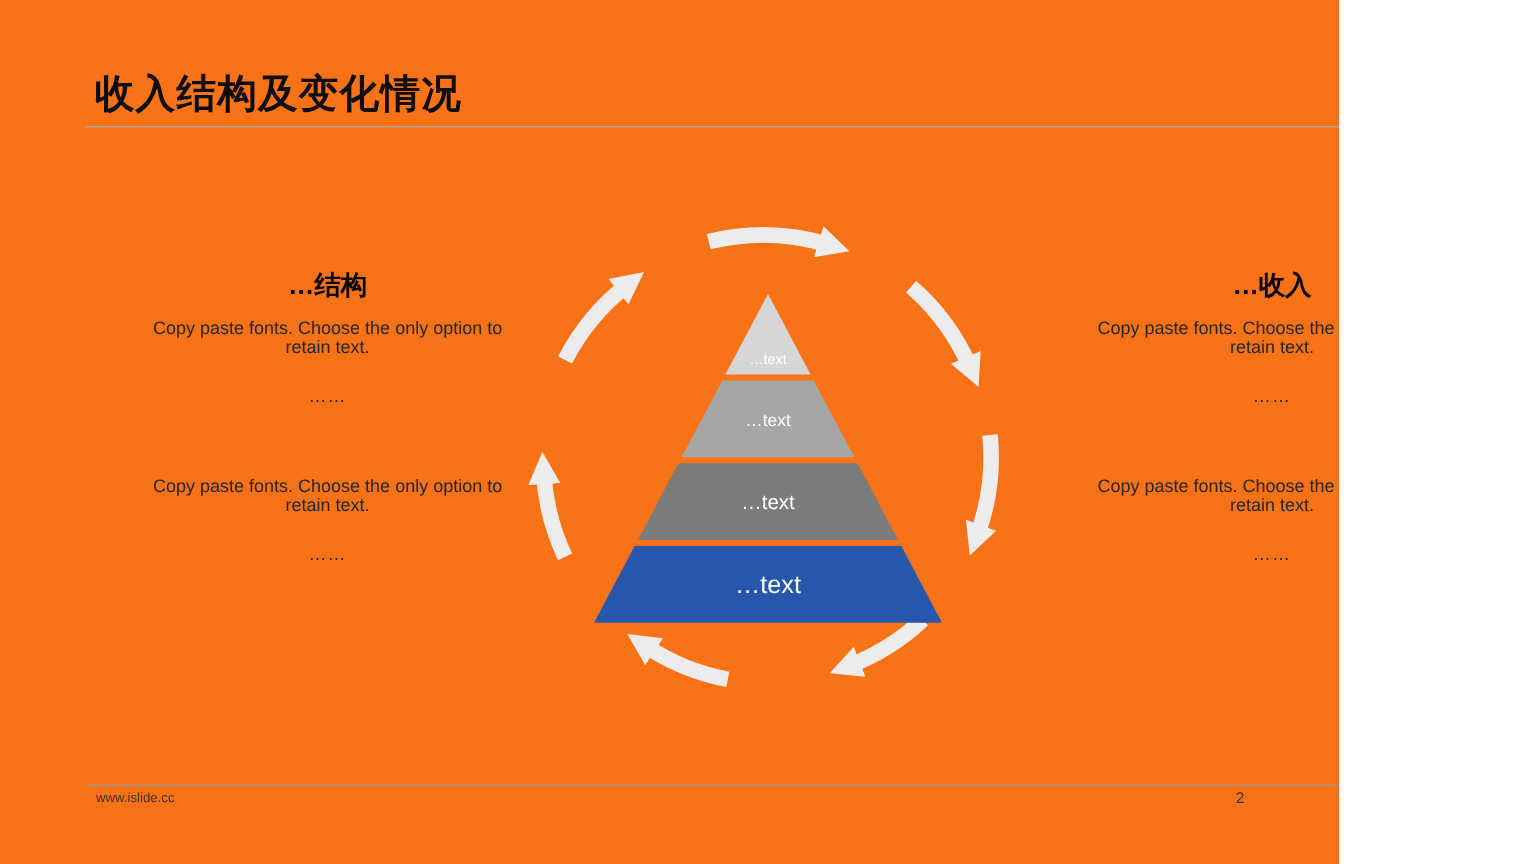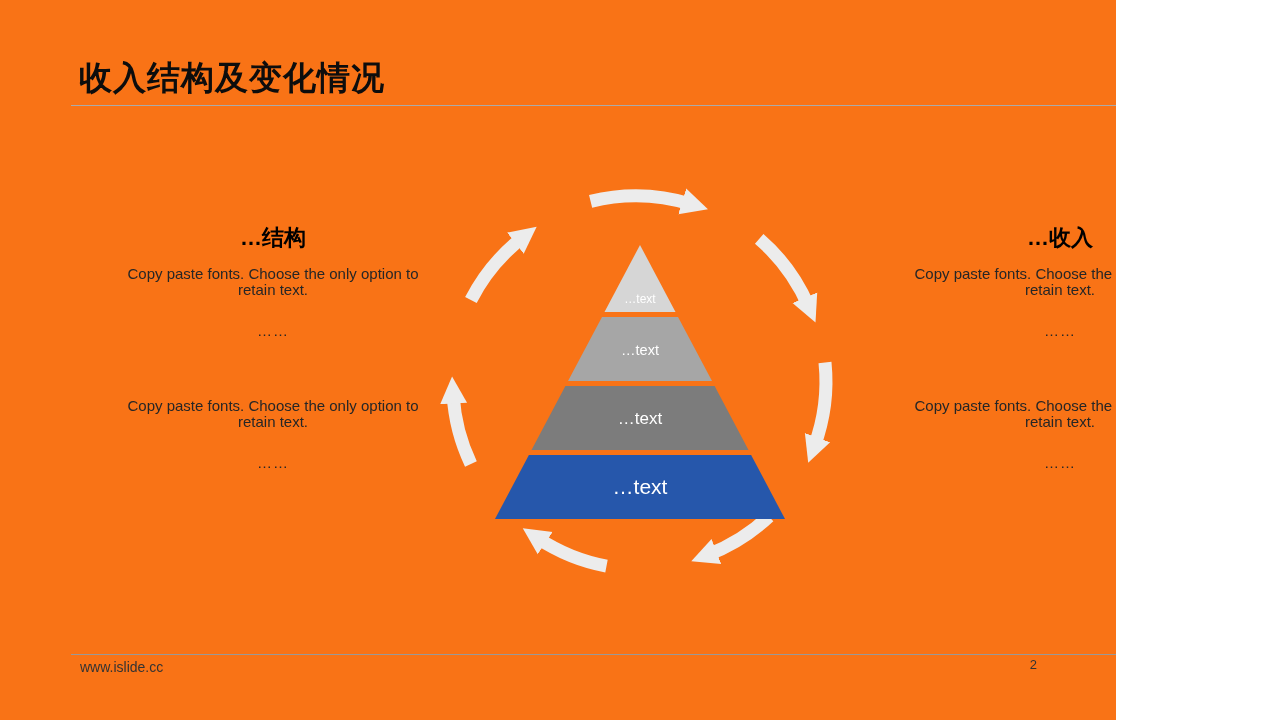--- a/index.html
+++ b/index.html
@@ -15,21 +15,21 @@
   .panel-right{left:898px;margin-left:12px;}
   .panel-heading{margin:0 0 14px 0;font-size:22px;font-weight:bold;color:#000;line-height:28px;}
   .body-text{font-size:15px;line-height:16px;color:#262626;}
   .more-dots{margin-top:24px;font-size:15px;color:#262626;letter-spacing:1px;line-height:18px;}
   .block-2{margin-top:58px;}
 
   .diagram-svg{position:absolute;left:420px;top:170px;overflow:visible;}
   .pyramid-label{fill:#ffffff;}
 
   .footer-line{position:absolute;left:71px;top:654px;width:1138px;height:1px;background:#999999;}
-  .footer-url{position:absolute;left:80px;top:659px;font-size:14px;color:#333333;}
+  .footer-url{position:absolute;left:80px;top:659px;font-size:11px;color:#333333;}
   .page-num{position:absolute;right:79px;top:657px;font-size:13px;color:#333333;}
 </style>
 </head>
 <body>
 
 <div class="slide">
 
   <div class="title">收入结构及变化情况</div>
   <div class="header-line"></div>
 

